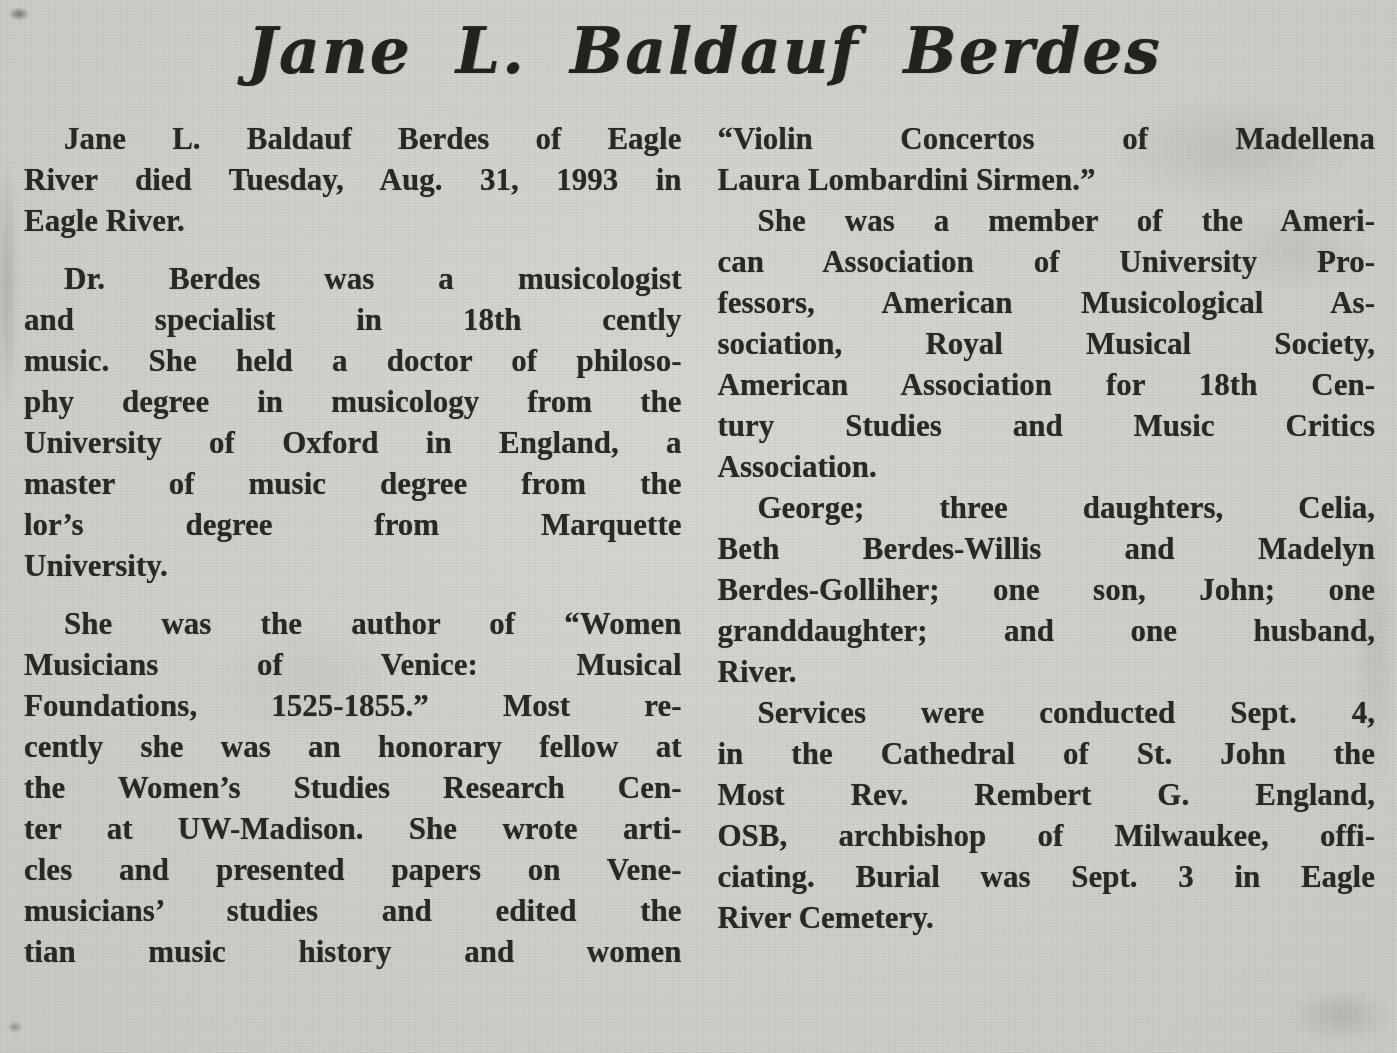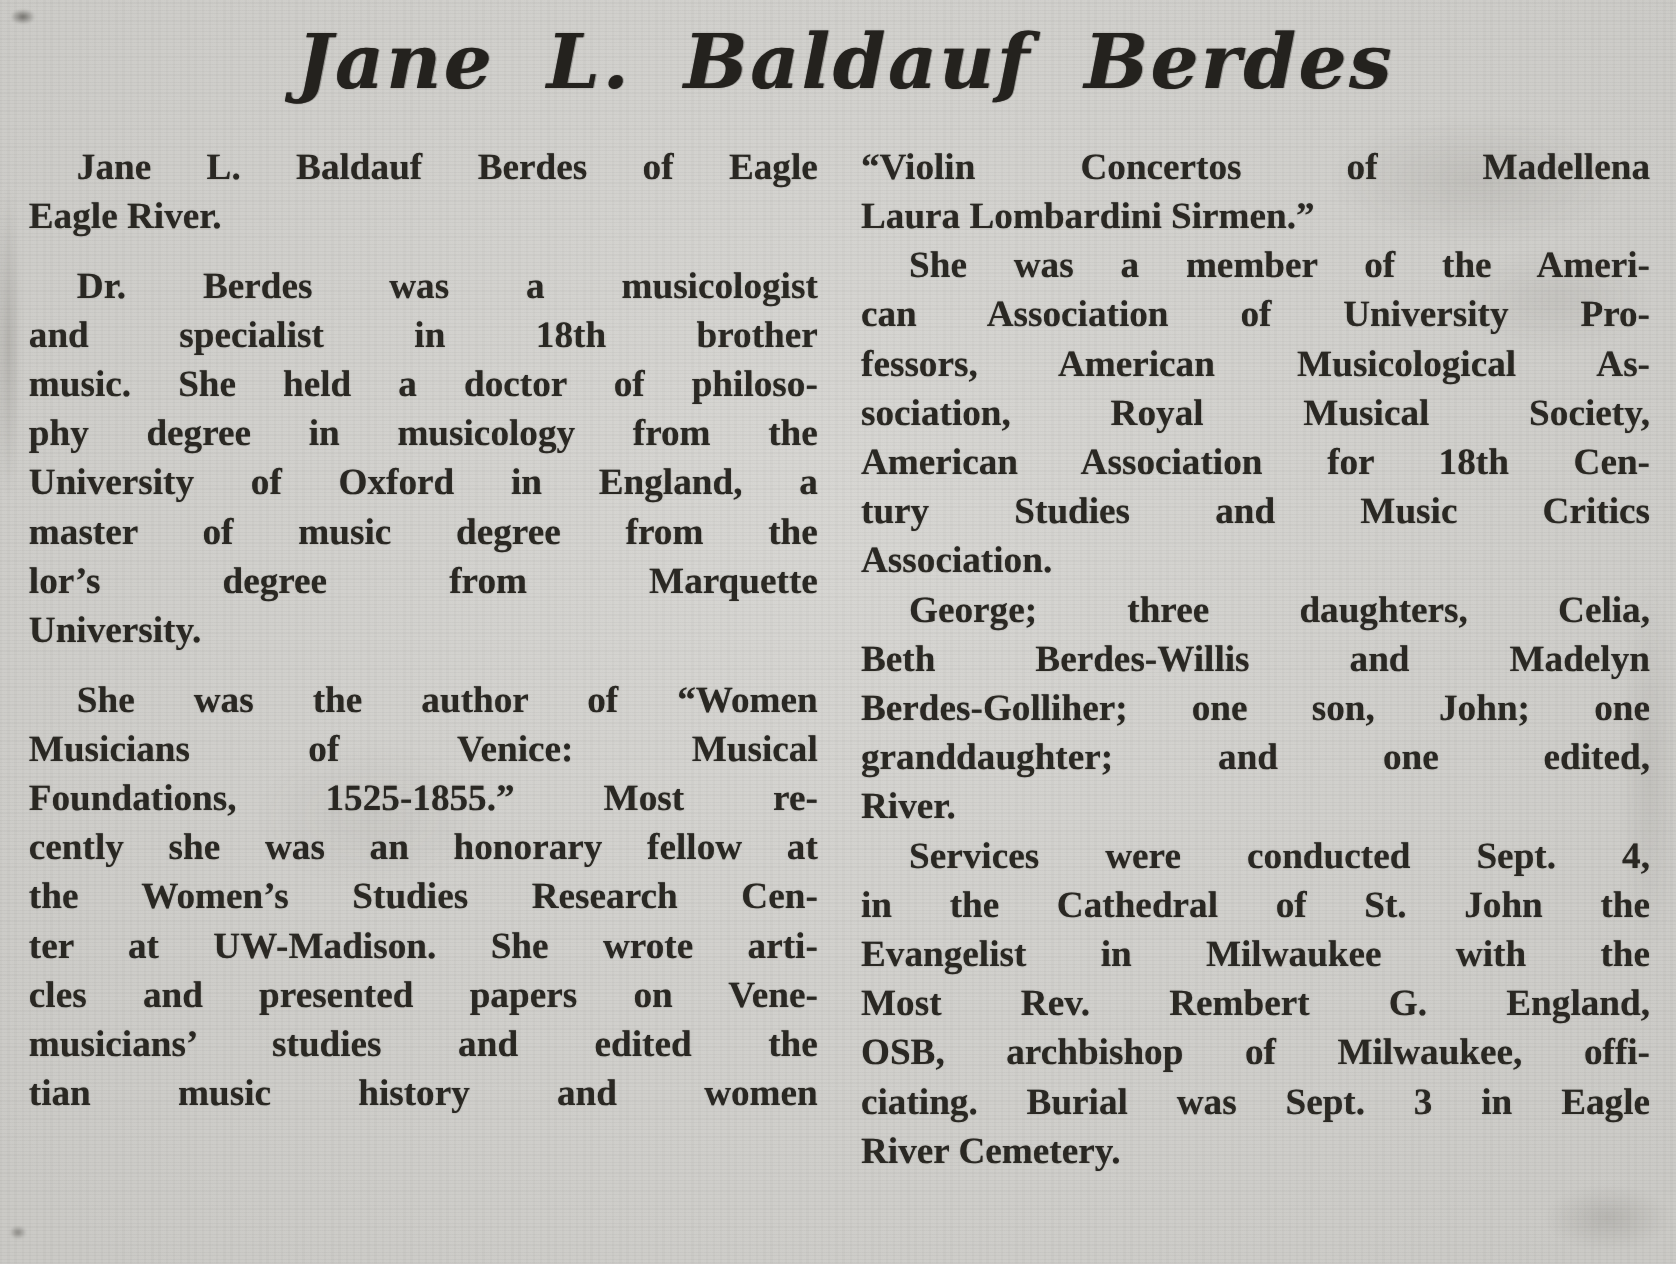--- a/index.html
+++ b/index.html
@@ -131,25 +131,26 @@
   <div class="smudge smudge-left-edge"></div>
   <div class="smudge smudge-midleft"></div>
   <div class="smudge speck-bottomleft"></div>
 
   <div class="headline">Jane L. Baldauf Berdes</div>
 
   <div class="columns">
     <div class="column col-left">
         <div class="paragraph indent">
           <div class="line">Jane L. Baldauf Berdes of Eagle</div>
+          <div class="line">River died Tuesday, Aug. 31, 1993 in</div>
           <div class="line last">Eagle River.</div>
         </div>
         <div class="paragraph indent">
           <div class="line">Dr. Berdes was a musicologist</div>
-          <div class="line">and specialist in 18th brother</div>
+          <div class="line">and specialist in 18th cently</div>
           <div class="line">music. She held a doctor of philoso-</div>
           <div class="line">phy degree in musicology from the</div>
           <div class="line">University of Oxford in England, a</div>
           <div class="line">master of music degree from the</div>
           <div class="line">lor’s degree from Marquette</div>
           <div class="line last">University.</div>
         </div>
         <div class="paragraph indent">
           <div class="line">She was the author of “Women</div>
           <div class="line">Musicians of Venice: Musical</div>
@@ -173,27 +174,26 @@
           <div class="line">fessors, American Musicological As-</div>
           <div class="line">sociation, Royal Musical Society,</div>
           <div class="line">American Association for 18th Cen-</div>
           <div class="line">tury Studies and Music Critics</div>
           <div class="line last">Association.</div>
         </div>
         <div class="paragraph indent">
           <div class="line">George; three daughters, Celia,</div>
           <div class="line">Beth Berdes-Willis and Madelyn</div>
           <div class="line">Berdes-Golliher; one son, John; one</div>
-          <div class="line">granddaughter; and one edited,</div>
+          <div class="line">granddaughter; and one husband,</div>
           <div class="line last">River.</div>
         </div>
         <div class="paragraph indent">
           <div class="line">Services were conducted Sept. 4,</div>
           <div class="line">in the Cathedral of St. John the</div>
-          <div class="line">Evangelist in Milwaukee with the</div>
           <div class="line">Most Rev. Rembert G. England,</div>
           <div class="line">OSB, archbishop of Milwaukee, offi-</div>
           <div class="line">ciating. Burial was Sept. 3 in Eagle</div>
           <div class="line last">River Cemetery.</div>
         </div>
       </div>
   </div>
 
 </div>
 

